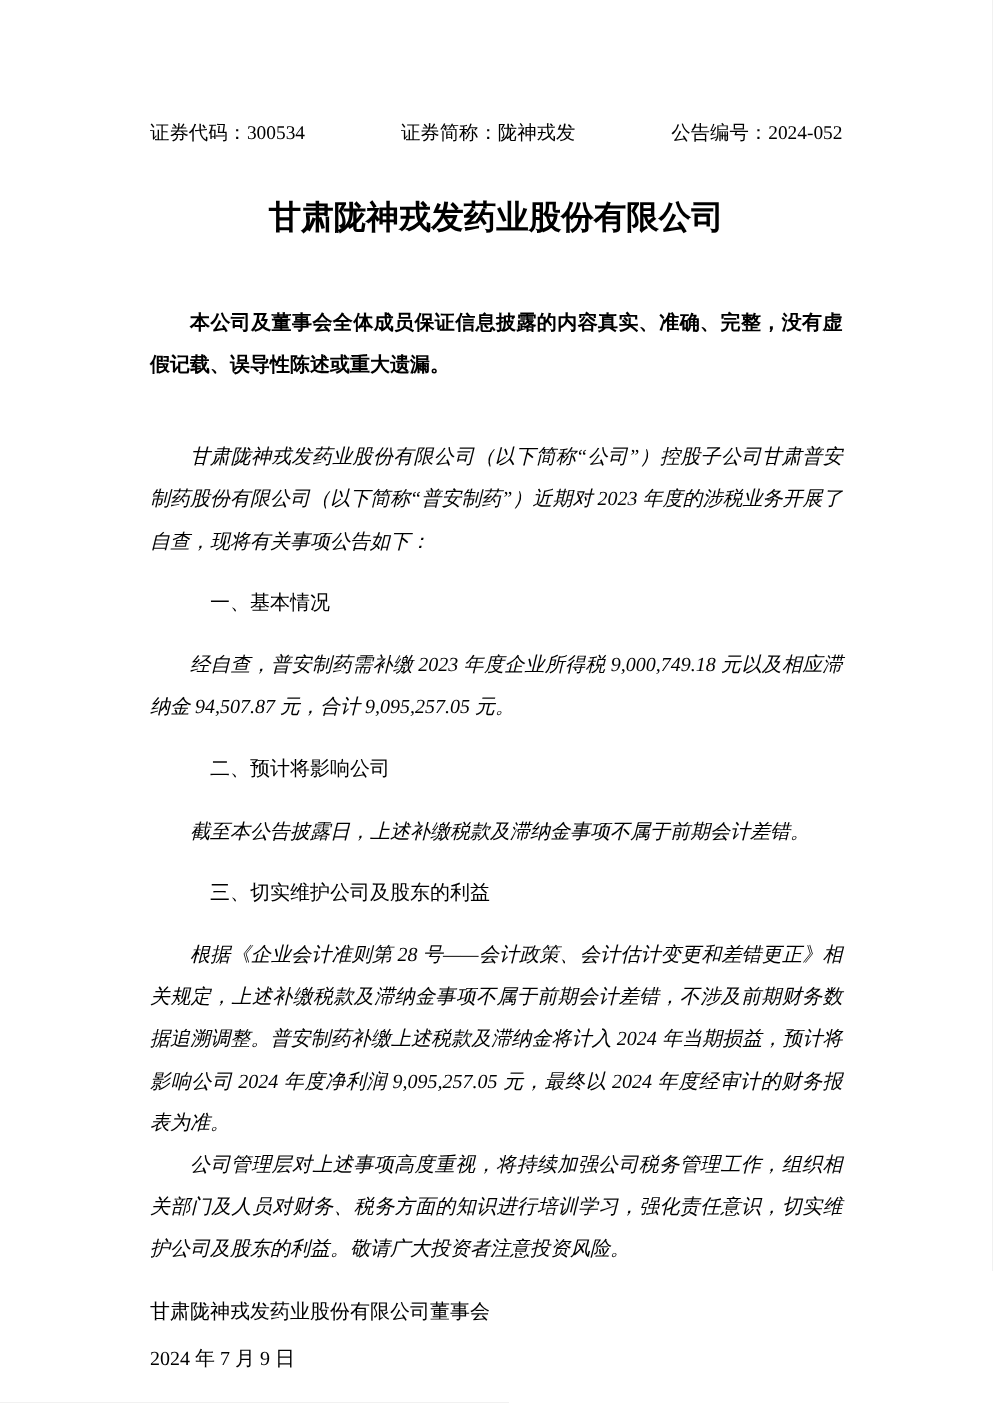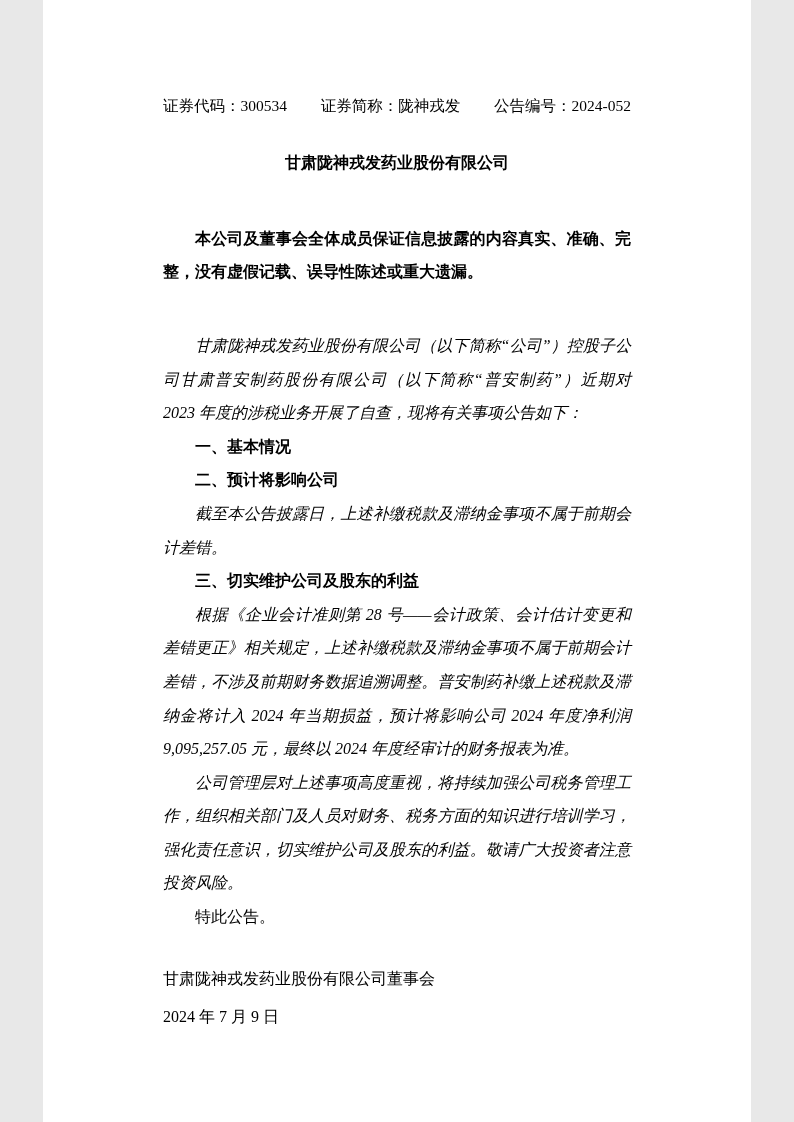--- a/index.html
+++ b/index.html
@@ -1,65 +1,65 @@
 <!DOCTYPE html>
 <html><head>
 <meta charset="utf-8">
 <style>
   html, body {
     margin: 0;
     padding: 0;
     background: #e8e8e8;
   }
   .page {
-    width: 708px;
+    width: 794px;
     height: 1122px;
     margin: 0 auto;
     background: #ffffff;
     box-sizing: border-box;
     padding: 96px 120px 60px 120px;
     font-family: "Liberation Serif", "DejaVu Serif", serif;
     color: #000000;
     font-size: 16px;
     overflow: hidden;
   }
   .header-row {
     display: flex;
     justify-content: space-between;
     align-items: baseline;
     font-size: 15.5px;
     margin-bottom: 30px;
   }
   .doc-title {
     text-align: center;
     font-weight: bold;
-    font-size: 16px;
+    font-size: 26px;
     line-height: 2.05;
     margin-top: 18px;
   }
   .statement {
     font-weight: bold;
     text-indent: 2em;
     text-align: justify;
     line-height: 2.1;
     margin-top: 42px;
     margin-bottom: 40px;
   }
   .para {
     text-indent: 2em;
     text-align: justify;
     line-height: 2.1;
     margin: 0;
     font-style: italic;
   }
   .section-heading {
-    font-weight: bold;
+    font-weight: normal;
     text-indent: 2em;
     line-height: 2.1;
-    margin: 0;
+    margin: 16px;
   }
   .closing {
     text-indent: 2em;
     line-height: 2.1;
     margin: 0 0 26px 0;
   }
   .signature-block {
     text-align: left;
     line-height: 2.4;
     margin-top: 14px;
@@ -81,28 +81,28 @@
 
   <div class="doc-title">
     <div>甘肃陇神戎发药业股份有限公司</div>
   </div>
 
   <p class="statement">本公司及董事会全体成员保证信息披露的内容真实、准确、完整，没有虚假记载、误导性陈述或重大遗漏。</p>
 
   <p class="para">甘肃陇神戎发药业股份有限公司（以下简称“公司”）控股子公司甘肃普安制药股份有限公司（以下简称“普安制药”）近期对 2023 年度的涉税业务开展了自查，现将有关事项公告如下：</p>
 
   <p class="section-heading">一、基本情况</p>
+  <p class="para">经自查，普安制药需补缴 2023 年度企业所得税 9,000,749.18 元以及相应滞纳金 94,507.87 元，合计 9,095,257.05 元。</p>
 
   <p class="section-heading">二、预计将影响公司</p>
   <p class="para">截至本公告披露日，上述补缴税款及滞纳金事项不属于前期会计差错。</p>
 
   <p class="section-heading">三、切实维护公司及股东的利益</p>
   <p class="para">根据《企业会计准则第 28 号——会计政策、会计估计变更和差错更正》相关规定，上述补缴税款及滞纳金事项不属于前期会计差错，不涉及前期财务数据追溯调整。普安制药补缴上述税款及滞纳金将计入 2024 年当期损益，预计将影响公司 2024 年度净利润 9,095,257.05 元，最终以 2024 年度经审计的财务报表为准。</p>
   <p class="para">公司管理层对上述事项高度重视，将持续加强公司税务管理工作，组织相关部门及人员对财务、税务方面的知识进行培训学习，强化责任意识，切实维护公司及股东的利益。敬请广大投资者注意投资风险。</p>
 
-  <p class="closing">特此公告。</p>
 
   <div class="signature-block">
     <div>甘肃陇神戎发药业股份有限公司董事会</div>
     <div class="signature-date">2024 年 7 月 9 日</div>
   </div>
 
 </div>
 
 </body></html>

